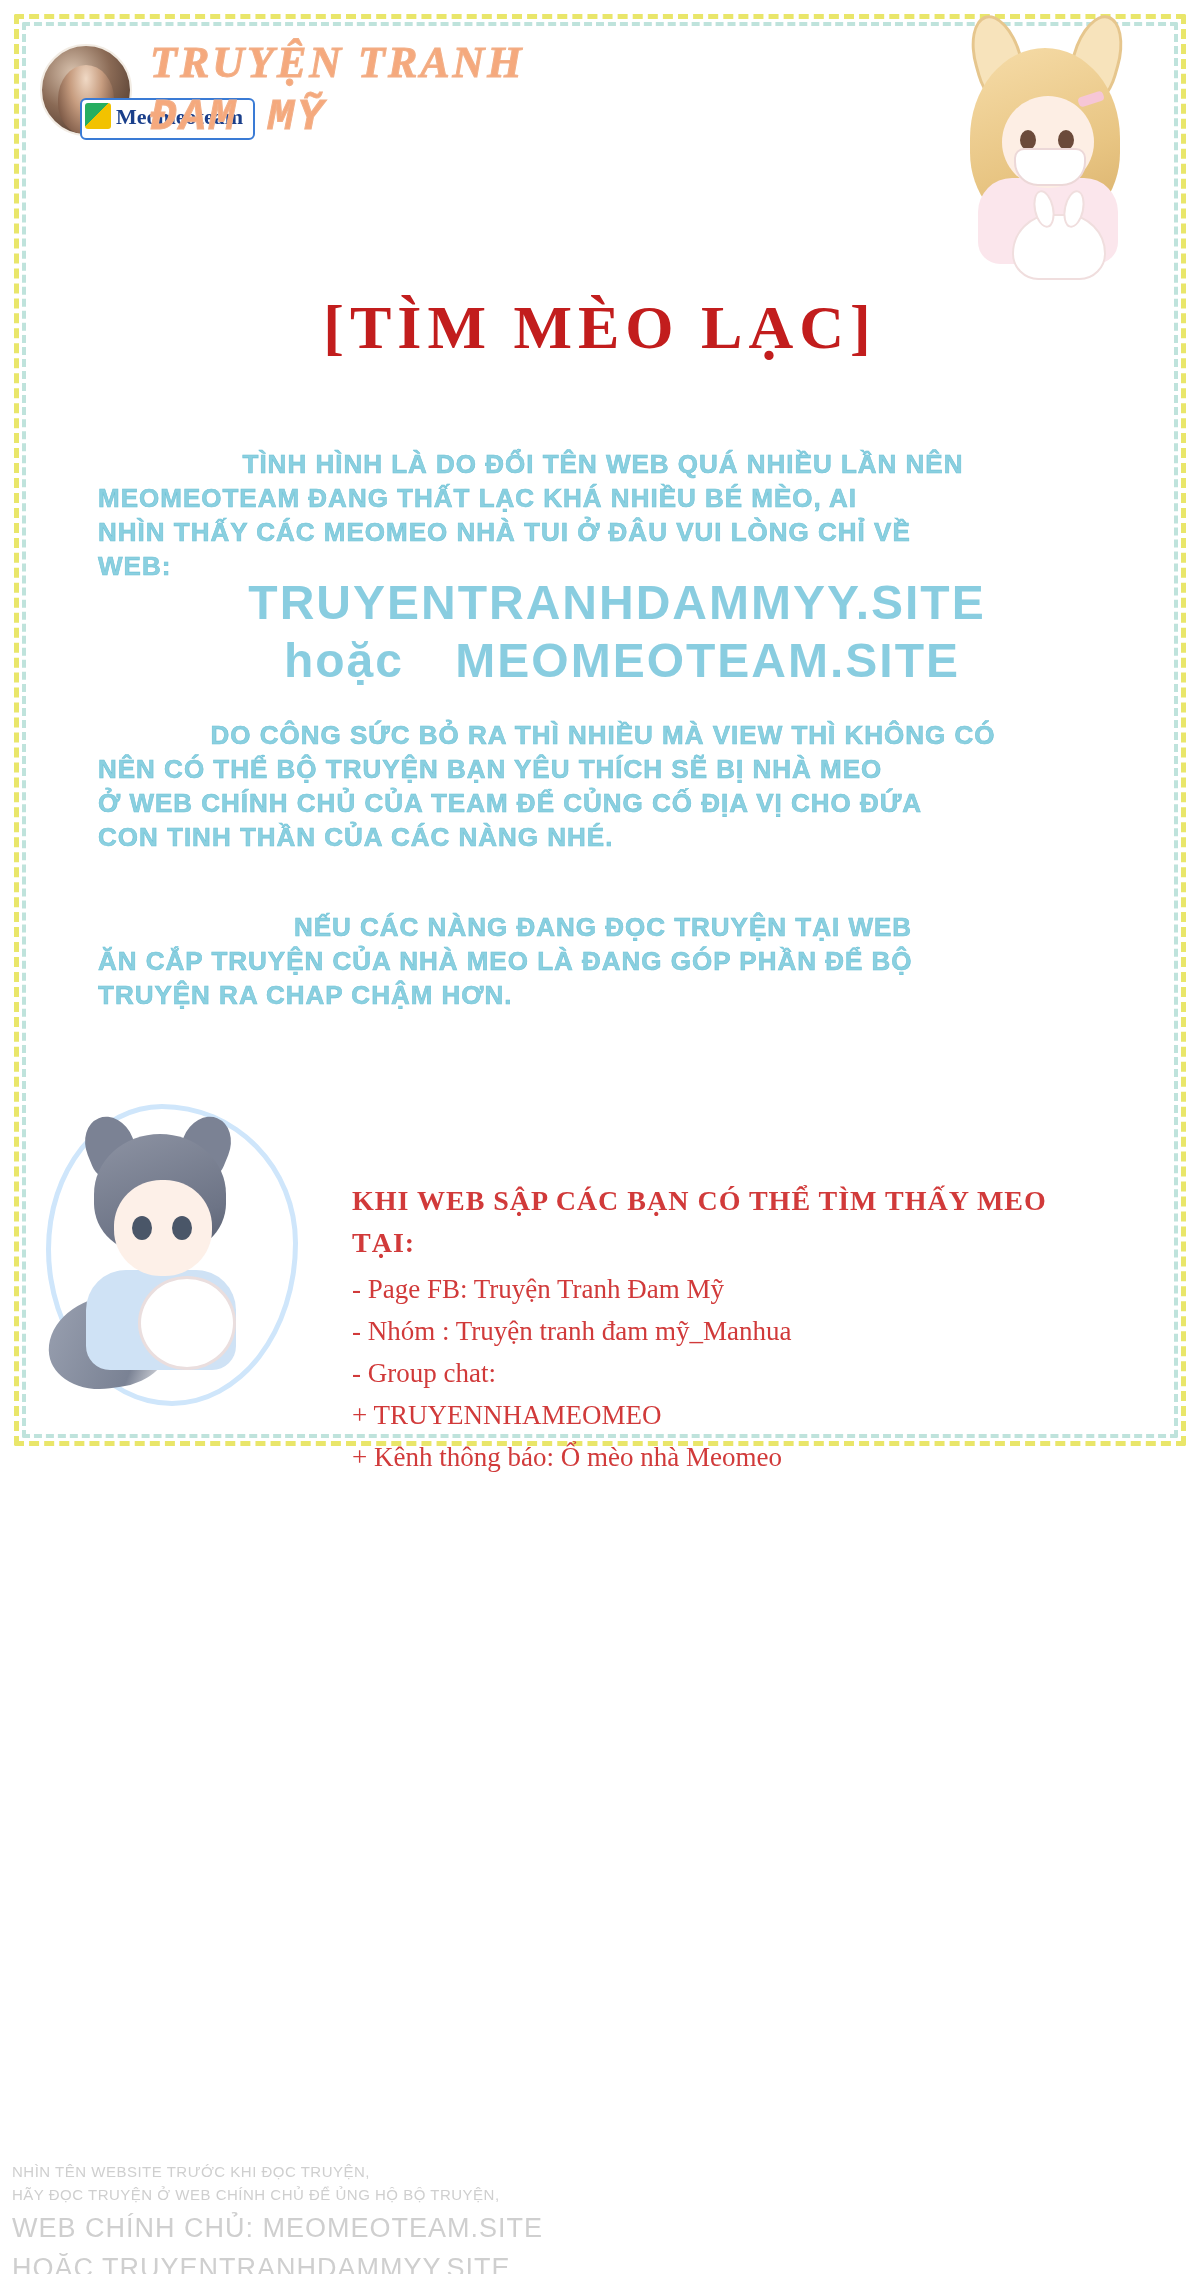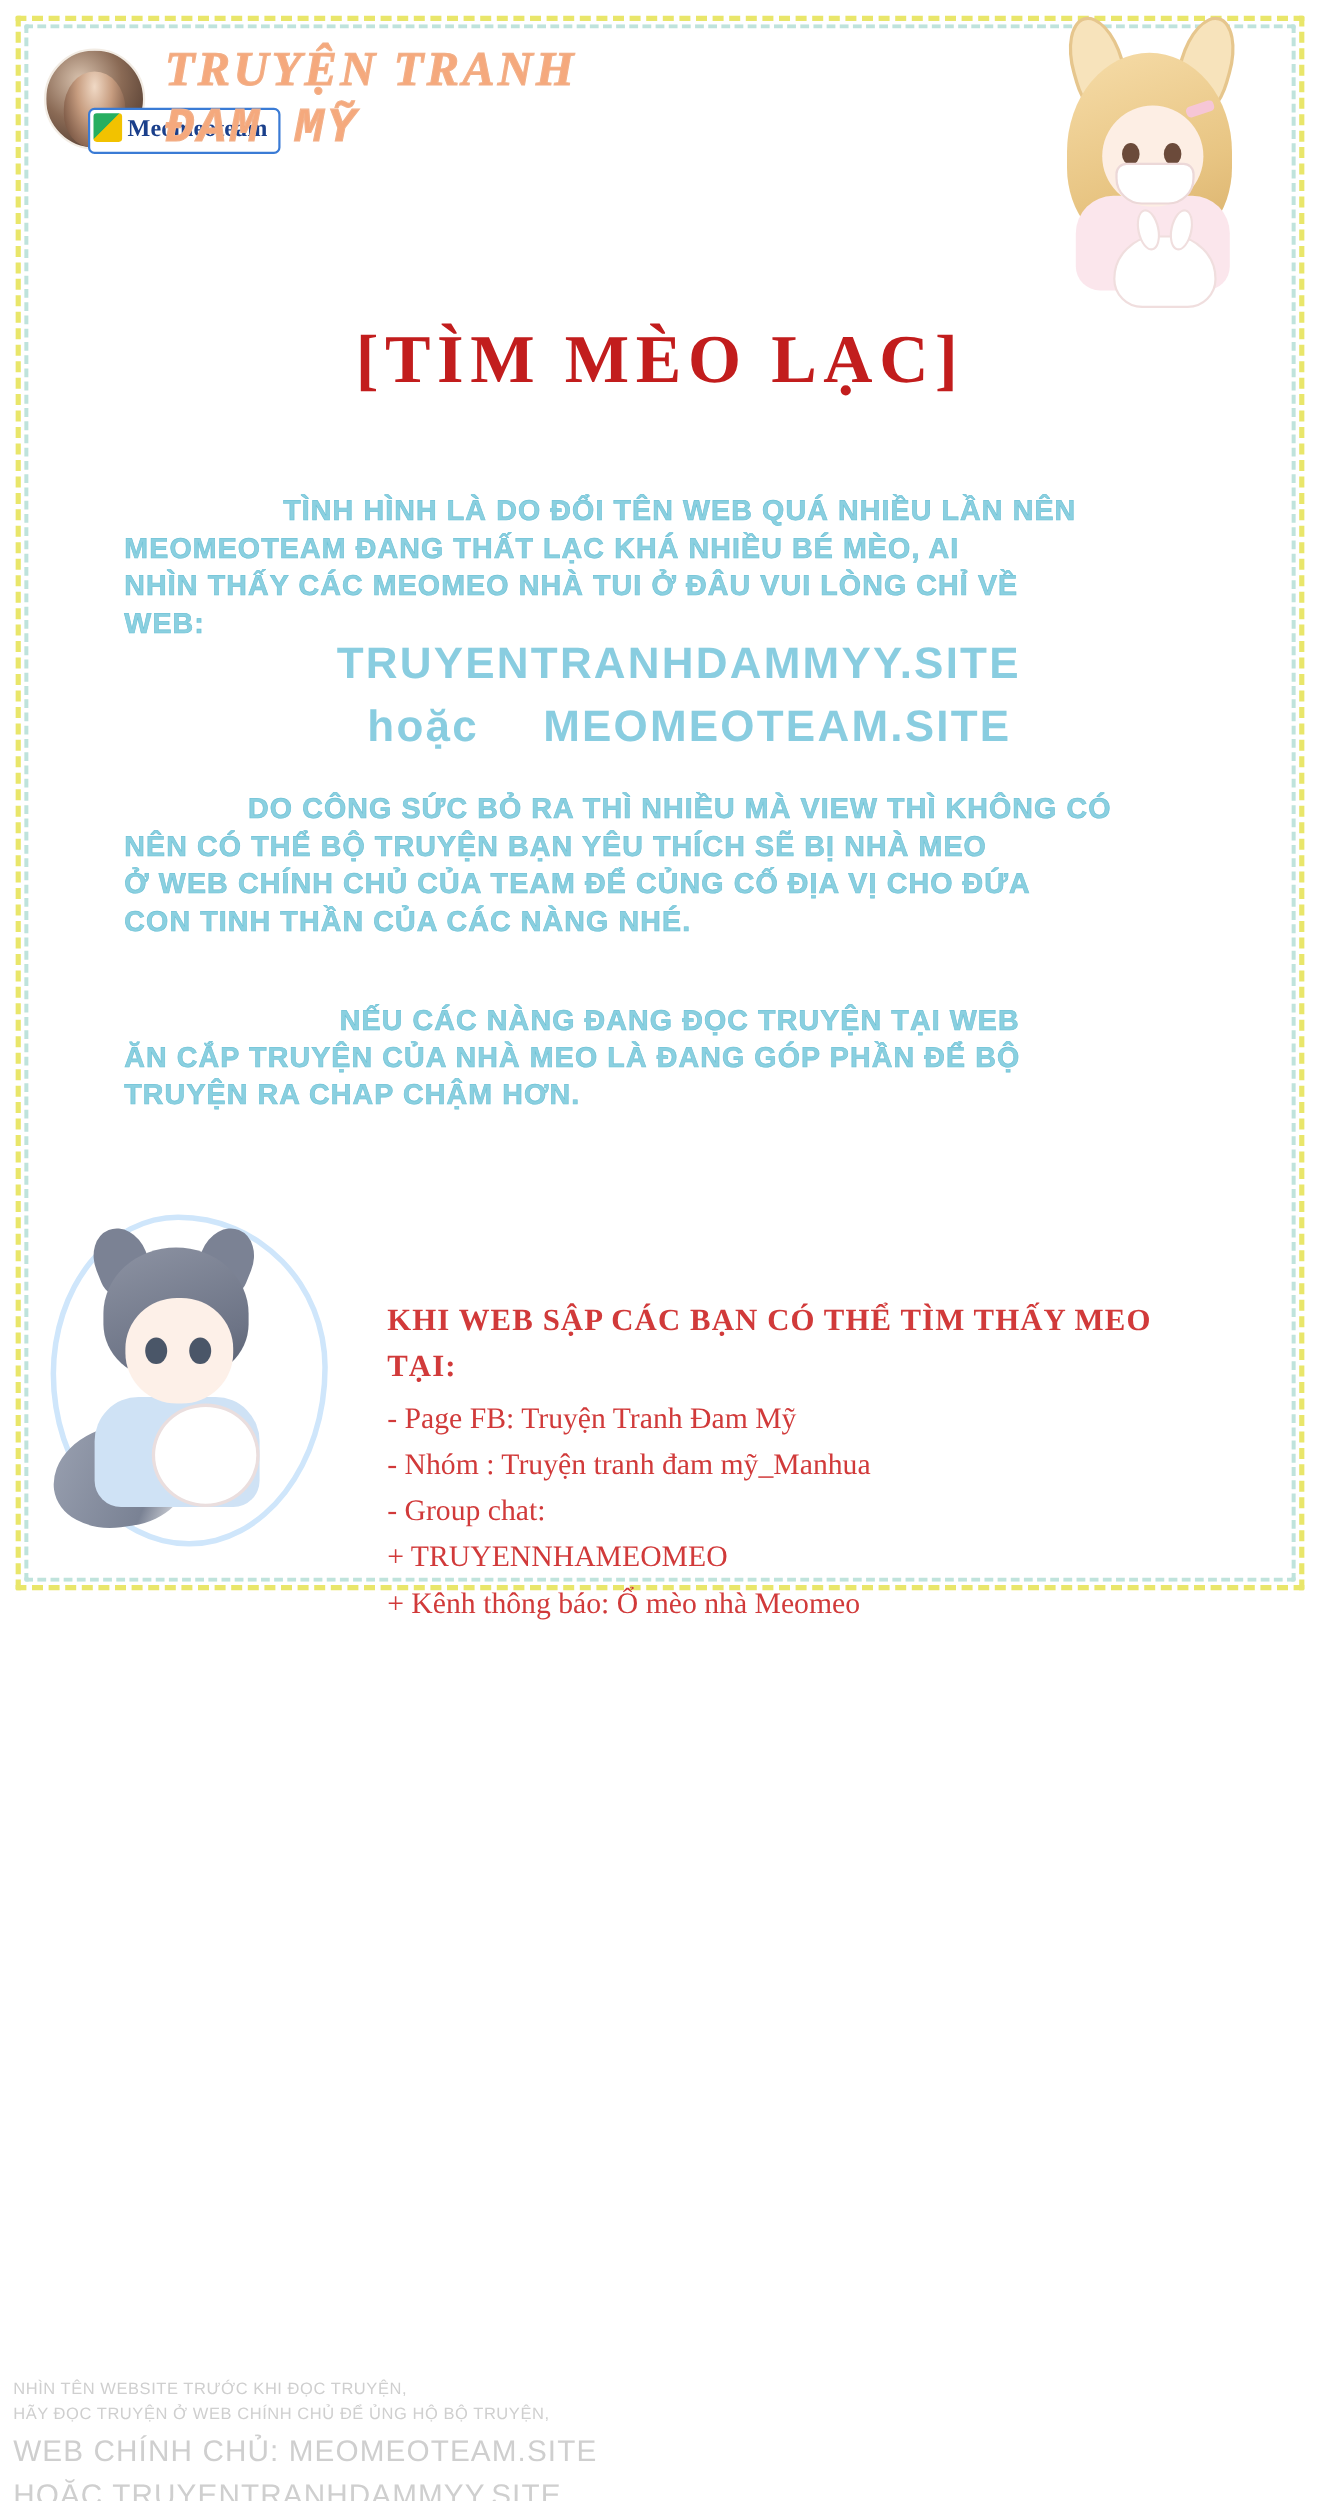--- a/index.html
+++ b/index.html
@@ -214,36 +214,35 @@
   
   .para {
     position: absolute;
     color: #8bd0e0;
     font-family: "Liberation Sans", sans-serif;
     font-weight: bold;
     text-transform: uppercase;
     letter-spacing: 1px;
     font-size: 26px;
     line-height: 34px;
-    margin-left: 15px;
     -webkit-text-stroke: 0.6px #6fc2d6;
   }
   #para1 { left: 98px; top: 447px; width: 1010px; text-align: left; }
   #para1 .ln { display: block; }
   #para1 .ln1 { text-align: center; }
 
   .site-lines {
     position: absolute;
     left: 0; right: 0;
     top: 577px;
     text-align: center;
     color: #89cde0;
     font-family: "Liberation Sans", sans-serif;
     font-weight: bold;
-    font-size: 40px;
+    font-size: 48px;
     letter-spacing: 2px;
     line-height: 52px;
     text-transform: uppercase;
     margin-left: 34px;
   }
   .site-lines .row2 {
     display: block;
     margin-top: 6px;
   }
   .site-lines .hoac {

